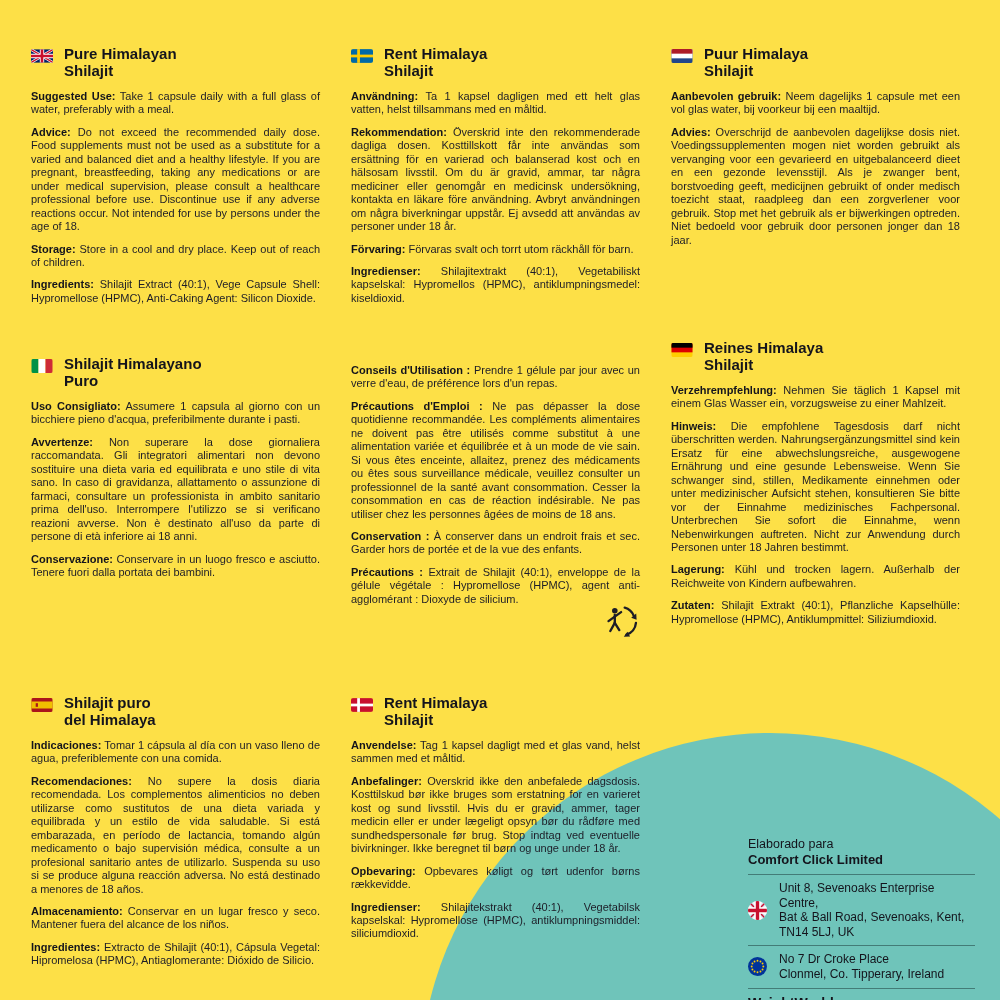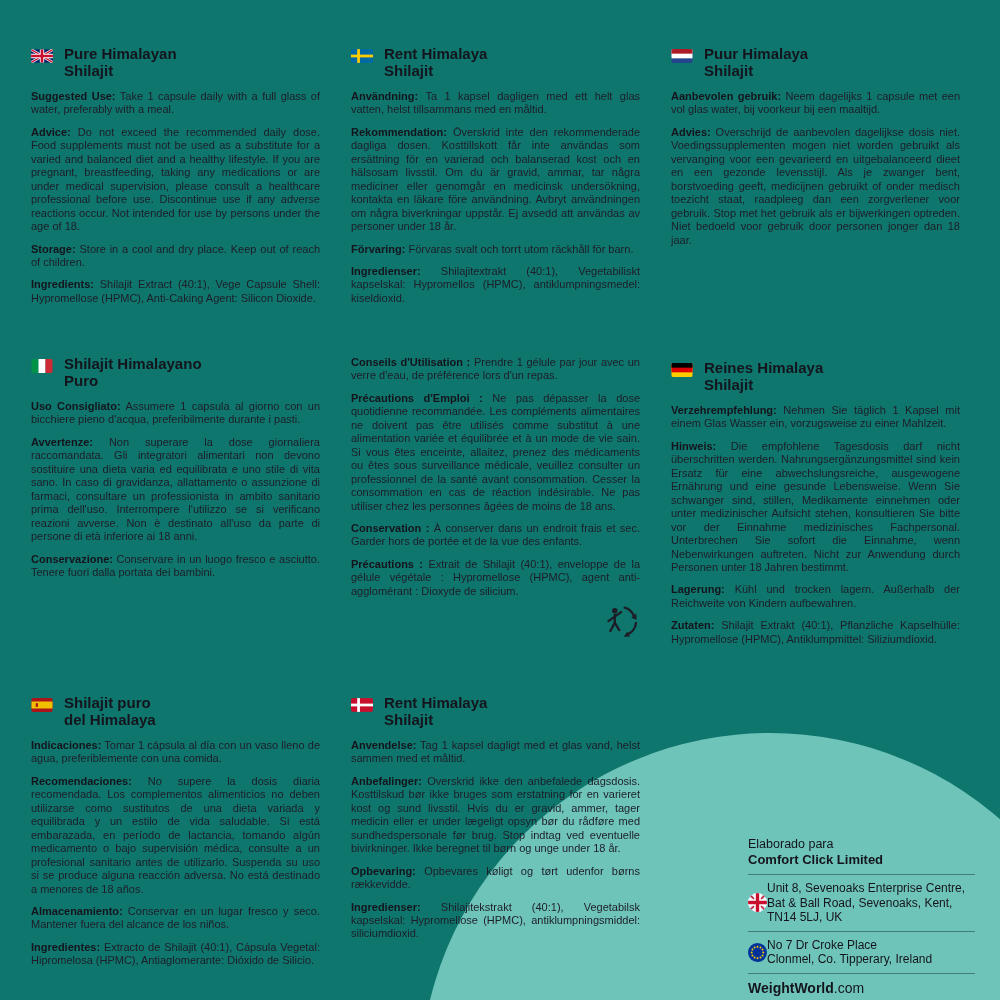--- a/index.html
+++ b/index.html
@@ -1,38 +1,38 @@
 <!DOCTYPE html>
 <html><head>
 <meta charset="utf-8">
 <style>
   html,body{margin:0;padding:0;}
   .canvas{
     position:relative;width:1000px;height:1000px;overflow:hidden;
-    background:#0f766e;
+    background:#fde047;
     font-family:"Liberation Sans",sans-serif;
     -webkit-font-smoothing:antialiased;
   }
   .big-circle{
     position:absolute;left:420px;top:733px;width:700px;height:700px;
     border-radius:50%;background:#6fc4ba;
   }
   .section{position:absolute;width:289px;color:#1d1d27;}
   .sec-head{display:flex;align-items:flex-start;margin-bottom:11px;}
   .flagwrap{display:flex;gap:4px;flex:none;margin-top:3px;margin-right:11px;}
   .flagwrap svg{display:block;border-radius:2px;}
   .sec-title{font-size:15px;line-height:16.5px;font-weight:700;color:#14141c;}
-  .section p{margin:0 0 9px 0;font-size:11px;line-height:13.45px;text-align:justify;}
+  .section p{margin:8px 0 9px 0;font-size:11px;line-height:13.45px;text-align:justify;}
   .section p b{font-weight:700;color:#14141c;}
   .triman{position:absolute;left:253px;top:248px;}
   .footer{position:absolute;left:748px;top:836px;width:227px;color:#14141c;}
   .f-made{font-size:12.5px;line-height:16px;}
   .f-company{font-size:13px;line-height:16px;font-weight:700;}
   .f-div{border-top:1px solid rgba(23,52,52,.5);margin:6px 0;}
-  .addr{display:flex;align-items:center;gap:0;}
+  .addr{display:flex;align-items:center;gap:12px;}
   .addr svg{flex:none;}
   .addr-lines{font-size:12px;line-height:14.6px;}
   .site{font-size:14px;line-height:17px;}
   .site b{font-weight:700;}
 </style>
 </head>
 <body>
 
 <div class="canvas">
   <div class="big-circle"></div>
@@ -130,21 +130,21 @@
         <path d="M12,21 L7,30"></path>
         <path d="M12,21 L17,29"></path>
         <path d="M23,4 A15,15 0 0 1 33,13"></path>
         <polygon points="35.8,10.5 36.2,17.5 30.2,15.2" fill="#1d1d27" stroke="none"></polygon>
         <path d="M35.5,21 A15,15 0 0 1 25,34"></path>
         <polygon points="22,36.5 29,36.2 26,30.8" fill="#1d1d27" stroke="none"></polygon>
       </svg>
     </span>
   </section>
 
-  <section class="section" style="left:671px;top:360px">
+  <section class="section" style="left:671px;top:340px">
     <div class="sec-head">
       <span class="flagwrap">
         <svg width="22" height="14" viewBox="0 0 15 10">
           <rect width="15" height="10" fill="#FFCE00"></rect>
           <rect width="15" height="6.67" fill="#DD0000"></rect>
           <rect width="15" height="3.33" fill="#000000"></rect>
         </svg>
       </span>
       <div class="sec-title">
         <div>Reines Himalaya</div>

